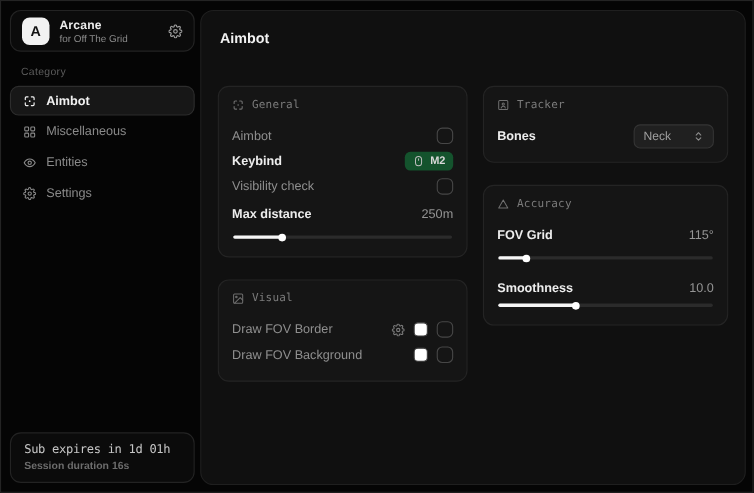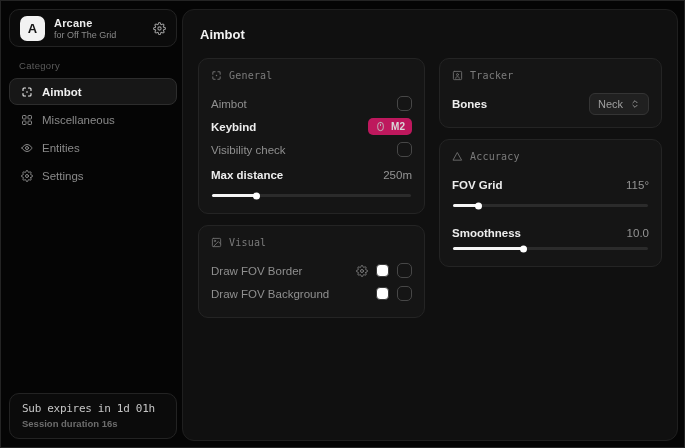--- a/index.html
+++ b/index.html
@@ -55,21 +55,21 @@
     background:#101010; border:1px solid #1f1f1f; border-radius:12px;
     padding:13px 15px;
   }
   .main-title { font-size:13px; font-weight:700; color:#f2f2f2; margin:4px 0 16px 2px; }
   .columns { display:flex; gap:14px; align-items:flex-start; }
   .col-left  { width:227px; flex:0 0 auto; }
   .col-right { flex:1; }
 
   .card {
     background:#151515; border:1px solid #242424; border-radius:10px;
-    padding:11px 12px 12px; margin-bottom:11px;
+    padding:11px 12px 12px; margin-bottom:11px;margin-top:20px;
   }
   .card-header {
     display:flex; align-items:center; gap:7px;
     color:#7b7b7b; font-size:10px; margin-bottom:11px; letter-spacing:.2px;
   }
   .card-header .hicon { display:flex; color:#6f6f6f; }
 
   .row { display:flex; justify-content:space-between; align-items:center; height:23px; }
   .label-dim    { color:#8f8f8f; font-size:11.5px; }
   .label-strong { color:#ededed; font-size:11.5px; font-weight:600; }
@@ -81,27 +81,27 @@
   }
   .swatch {
     width:13px; height:13px; border-radius:4px; border:1px solid #3a3a3a;
     cursor:pointer; flex:0 0 auto;
   }
   .row-controls { display:flex; align-items:center; gap:8px; }
   .row-gear { color:#7a7a7a; display:flex; cursor:pointer; }
 
   .kbd-badge {
     display:flex; align-items:center; gap:5px;
-    background:#be185d; border-radius:5px; padding:3px 7px;
+    background:#14532d; border-radius:5px; padding:3px 7px;
     color:#d9d9d9; font-size:10px; font-weight:600; cursor:pointer;
   }
   .kbd-badge .kicon { display:flex; color:#bdbdbd; }
 
   .select-btn {
-    display:flex; align-items:center; gap:7px;
+    display:flex; align-items:center; gap:20px;
     background:#202020; border:1px solid #343434; border-radius:6px;
     padding:4px 8px; color:#9f9f9f; font-size:11px; cursor:pointer;
   }
   .select-btn .sicon { display:flex; color:#8f8f8f; }
 
   .slider { display:flex; align-items:center; height:9px; margin:5px 1px 1px; cursor:pointer; }
   .slider-track { position:relative; flex:1; height:3px; background:#2b2b2b; border-radius:2px; }
   .slider-fill  { position:absolute; left:0; top:0; height:3px; background:#f5f5f5; border-radius:2px; }
   .slider-thumb {
     position:absolute; right:-4px; top:50%; transform:translateY(-50%);

